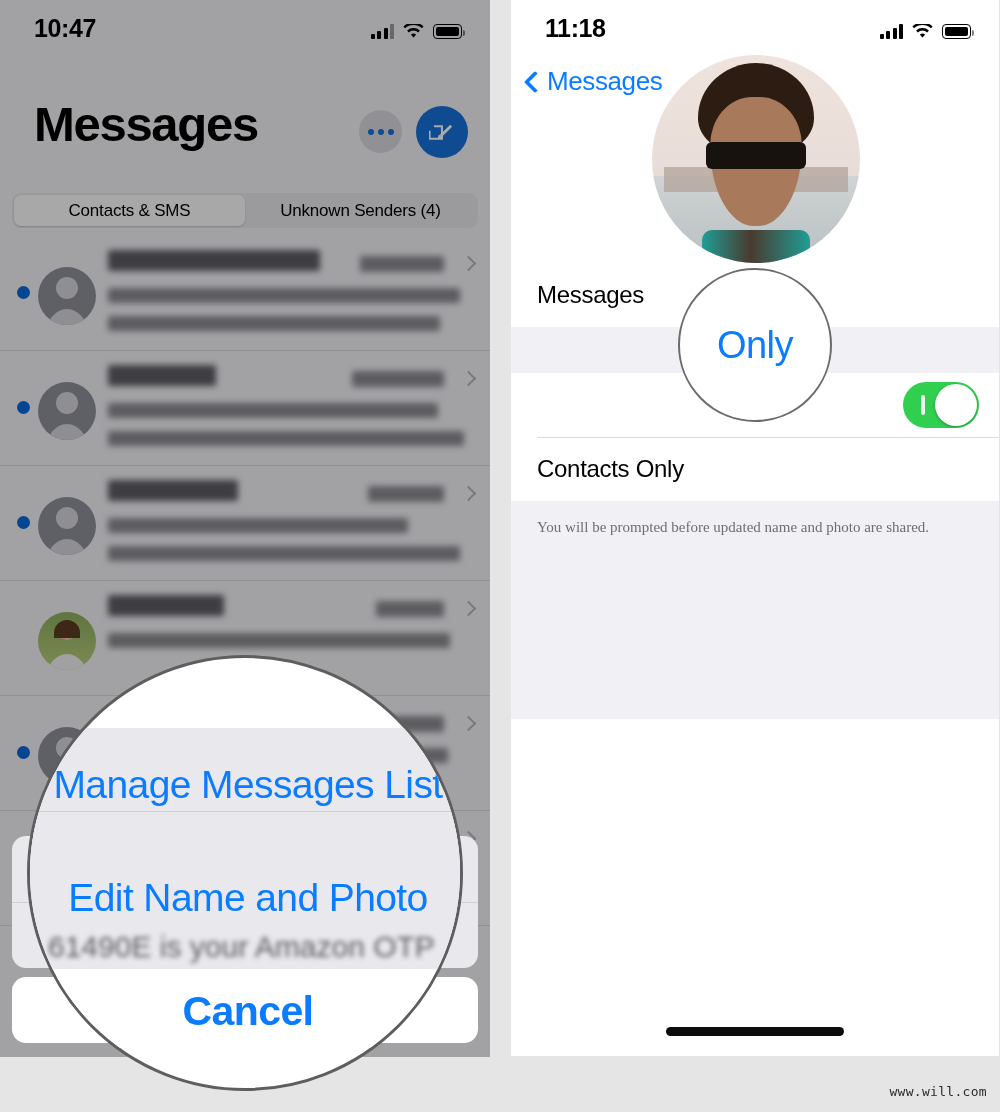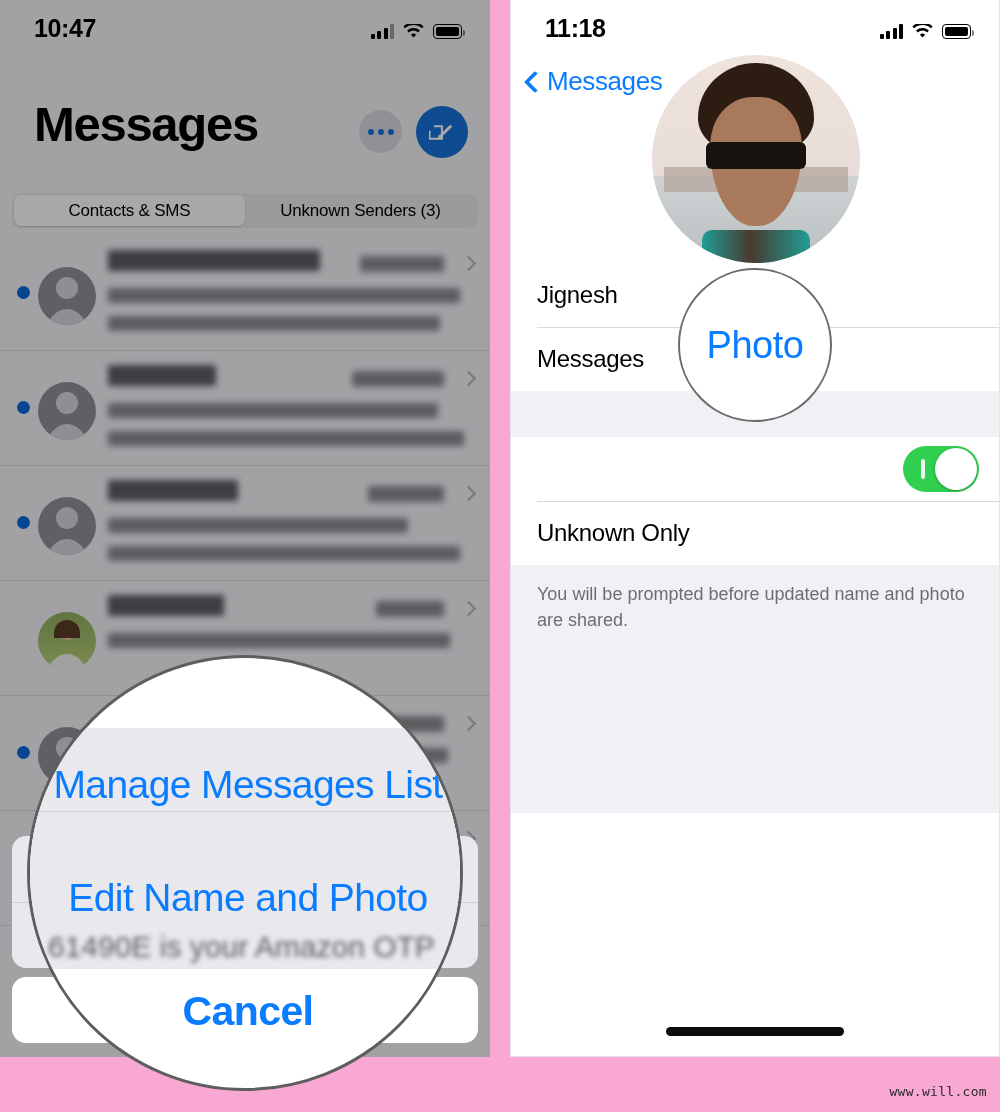--- a/index.html
+++ b/index.html
@@ -2,21 +2,21 @@
 <html><head>
 <meta charset="utf-8">
 <style>
   * { box-sizing: border-box; margin: 0; padding: 0; }
   html, body {
     width: 1000px; height: 1112px;
     background: #ffffff;
     font-family: "Liberation Sans", sans-serif;
     overflow: hidden;
   }
-  #root { position: relative; width: 1000px; height: 1112px; background:#f9a8d4; }
+  #root { position: relative; width: 1000px; height: 1112px; background:#e5e5e5; }
 
   
   .phone { position: absolute; top: 0; height: 1057px; overflow: hidden; }
   #phone-left  { left: 0;   width: 490px; background: #f2f2f7; }
   #phone-right { left: 510px; width: 490px; background: #ffffff;
                  border-left:1px solid #e3e3e8; border-right:1px solid #e3e3e8;
                  border-bottom:1px solid #e3e3e8; }
 
   
   #left-dim { position:absolute; inset:0; background:rgba(0,0,0,0.33); z-index:40; pointer-events:none; }
@@ -150,22 +150,22 @@
             width:76px; height:46px; border-radius:23px; background:#30cf4f; }
   .toggle .knob { position:absolute; right:2px; top:2px; width:42px; height:42px;
                   border-radius:50%; background:#fff; box-shadow:0 1px 3px rgba(0,0,0,.3); }
   .toggle .tick { position:absolute; left:18px; top:13px; width:4px; height:20px;
                   background:#e8f8ec; border-radius:2px; }
   .group-hdr { background:#f1f1f5; padding:26px 26px 8px 26px; font-size:17px;
                color:#6d6d72; letter-spacing:.5px; }
   .checkmark { position:absolute; right:28px; top:50%; transform:translateY(-50%) rotate(-45deg);
                width:26px; height:13px; border-left:4px solid #0a7cff;
                border-bottom:4px solid #0a7cff; border-radius:2px; }
-  #footer-note { background:#f1f1f5; padding:16px 26px 20px 26px; font-size:18px;
-                 color:#6d6d72; line-height:1.45; }
+  #footer-note { background:#f1f1f5; padding:16px 26px 20px 26px; font-size:15px;
+                 color:#6d6d72; line-height:1.45;font-family:Liberation Serif, serif; }
   #right-filler { background:#f1f1f5; }
   #home-indicator { position:absolute; left:50%; transform:translateX(-50%); bottom:20px;
                     width:178px; height:9px; border-radius:5px; background:#0c0c0c; }
 
   
   #mag-right { position:absolute; left:678px; top:268px; width:154px; height:154px;
                border-radius:50%; border:2.5px solid #6b6b6b; background:#fff;
                display:flex; align-items:center; justify-content:center; z-index:30; }
   #mag-right-label { font-size:38px; color:#0a7cff; letter-spacing:-.5px; }
 
@@ -211,21 +211,21 @@
         <svg width="27" height="27" viewBox="0 0 24 24" fill="none" stroke="#fff" stroke-width="1.8">
           <path d="M4.5 6.5h7v11h-11v-7"></path>
             <path d="M9.5 14.2 18.8 5 20.6 6.8 11.3 16Z" fill="#fff" stroke="none"></path>
             <path d="M9.5 14.2 8.8 16.8 11.3 16"></path>
         </svg>
       </div>
     </div>
 
     <div id="segmented">
       <div class="seg active">Contacts &amp; SMS</div>
-      <div class="seg">Unknown Senders (3)</div>
+      <div class="seg">Unknown Senders (4)</div>
     </div>
 
     <div id="conv-list">
 
       <div class="conv-row">
         <div class="unread-dot"></div>
         <div class="avatar">
             <div class="head"></div>
             <div class="body"></div>
           </div>
@@ -355,46 +355,43 @@
         <div class="water"></div>
         <div class="bldg"></div>
       <div class="hair"></div>
         <div class="face"></div>
         <div class="glasses"></div>
         <div class="shirt"></div>
     </div>
 
     <div id="right-list">
       <div class="cell">
-        <div class="cell-label">Jignesh</div>
-      </div>
-      <div class="cell">
         <div class="cell-label">Messages</div>
       </div>
 
       <div class="sec-gap" style="height:46px"></div>
 
       <div class="cell">
         <div class="toggle">
           <div class="tick"></div>
             <div class="knob"></div>
         </div>
       </div>
 
 
       <div class="cell">
-        <div class="cell-label">Unknown Only</div>
+        <div class="cell-label">Contacts Only</div>
       </div>
 
       <div id="footer-note">You will be prompted before updated name and photo are shared.</div>
       <div id="right-filler" style="height:160px"></div>
     </div>
 
     <div id="home-indicator"></div>
   </div>
 
   <div id="mag-right">
-    <div id="mag-right-label">Photo</div>
+    <div id="mag-right-label">Only</div>
   </div>
 
   <div id="watermark">www.will.com</div>
 
 </div>
 
 </body></html>

